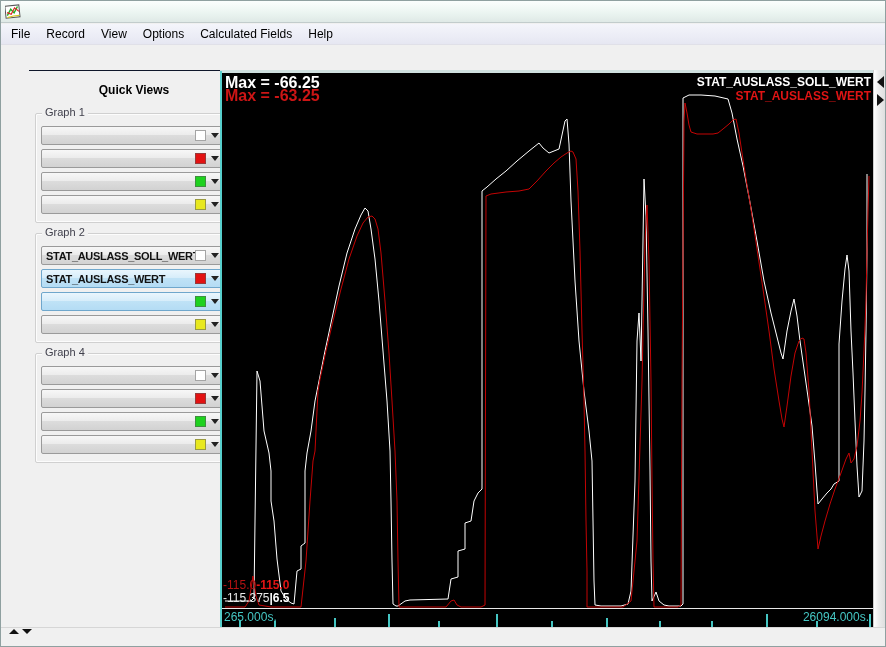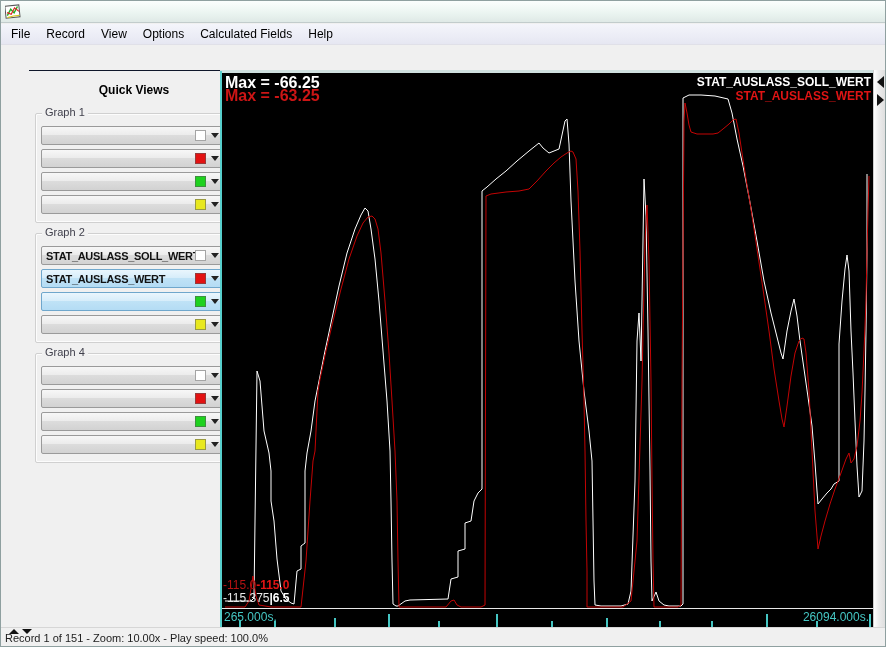--- a/index.html
+++ b/index.html
@@ -210,16 +210,15 @@
   <div class="teal-bottom"></div>
 
   <div class="scroll-strip">
     <div class="arr-left"></div>
     <div class="arr-right"></div>
   </div>
 
   <div class="statusbar">
     <div class="grip-up"></div>
     <div class="grip-down"></div>
-    <div class="status-text">Record 1 of 151 - Zoom: 10.00x - Play speed: 100.0%</div>
   </div>
 
 </div>
 
 </body></html>

